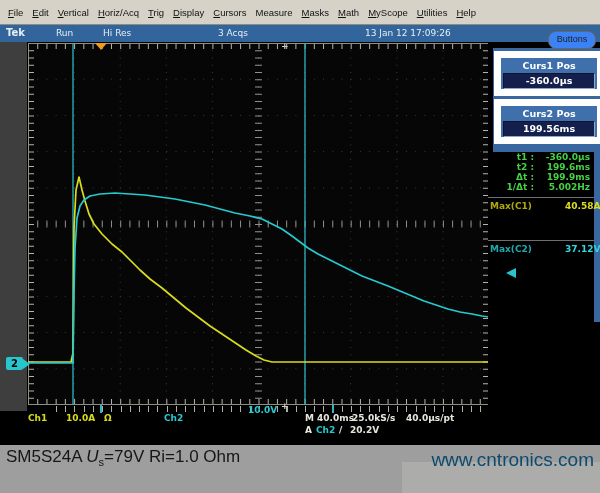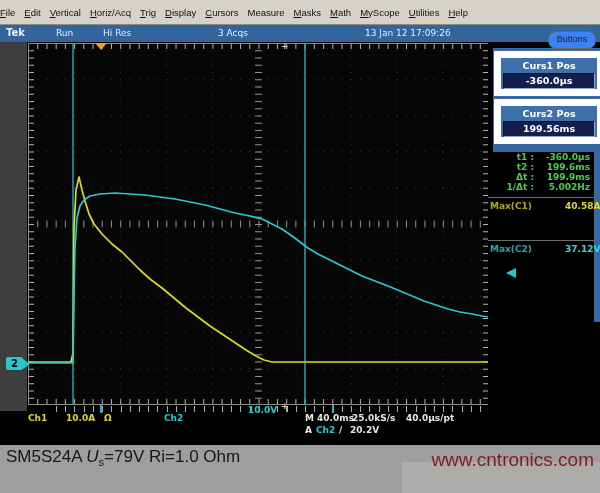--- a/index.html
+++ b/index.html
@@ -1,21 +1,21 @@
 <!DOCTYPE html>
 <html><head>
 <meta charset="utf-8">
 <style>
   html,body{margin:0;padding:0;background:#222;}
   #screen{position:relative;width:600px;height:493px;overflow:hidden;background:#000;
           font-family:"DejaVu Sans",sans-serif;-webkit-font-smoothing:antialiased;}
   
   #menubar{position:absolute;left:0;top:0;width:600px;height:25px;background:#d6d2c8;
            border-bottom:1px solid #8f8b82;display:flex;align-items:center;gap:9px;
-           padding-left:0;box-sizing:border-box;font-family:"Liberation Sans",sans-serif;
+           padding-left:8px;box-sizing:border-box;font-family:"Liberation Sans",sans-serif;
            font-size:9.5px;color:#111;}
   .menu-item{display:inline-block;white-space:nowrap;cursor:default;}
   .menu-item::first-letter{text-decoration:underline;}
   .menu-item.no-accel::first-letter{text-decoration:none;}
   
   #statusbar{position:absolute;left:0;top:25px;width:600px;height:17px;background:#31659c;
              color:#e8eef6;font-size:9px;}
   #statusbar span{position:absolute;top:3px;white-space:nowrap;}
   .sb-logo{left:6px;font-weight:bold;font-size:10px;top:2px!important;}
   .sb-state{left:56px;} .sb-mode{left:103px;} .sb-acqs{left:218px;} .sb-date{left:365px;}
@@ -75,21 +75,21 @@
   #meas1{top:159px;} #meas1 .m-lab{color:#b0a80a;} #meas1 .m-val{color:#dcdc20;}
   #meas2{top:202px;} #meas2 .m-lab{color:#1ea8b0;} #meas2 .m-val{color:#30d6dc;}
   
   #caption{position:absolute;left:0;top:445px;width:600px;height:48px;background:#9e9e9e;
            font-family:"Liberation Sans",sans-serif;color:#161616;}
   #cap-line1{position:absolute;left:6px;top:2px;font-size:17px;white-space:nowrap;}
   #cap-line1 em{font-style:italic;}
   #cap-line1 sub{font-size:11px;}
   #cap-line2{position:absolute;left:6px;top:23px;font-size:17px;}
   #wm-box{position:absolute;left:402px;top:17px;width:198px;height:31px;background:#acacaa;}
-  #watermark{position:absolute;right:6px;top:4px;font-size:19px;color:#7f1d1d;white-space:nowrap;}
+  #watermark{position:absolute;right:6px;top:4px;font-size:19px;color:#0c4a6e;white-space:nowrap;}
 </style>
 </head>
 <body>
 
 <div id="screen">
 
   <div id="menubar">
     <span class="menu-item">File</span>
     <span class="menu-item">Edit</span>
     <span class="menu-item">Vertical</span>

